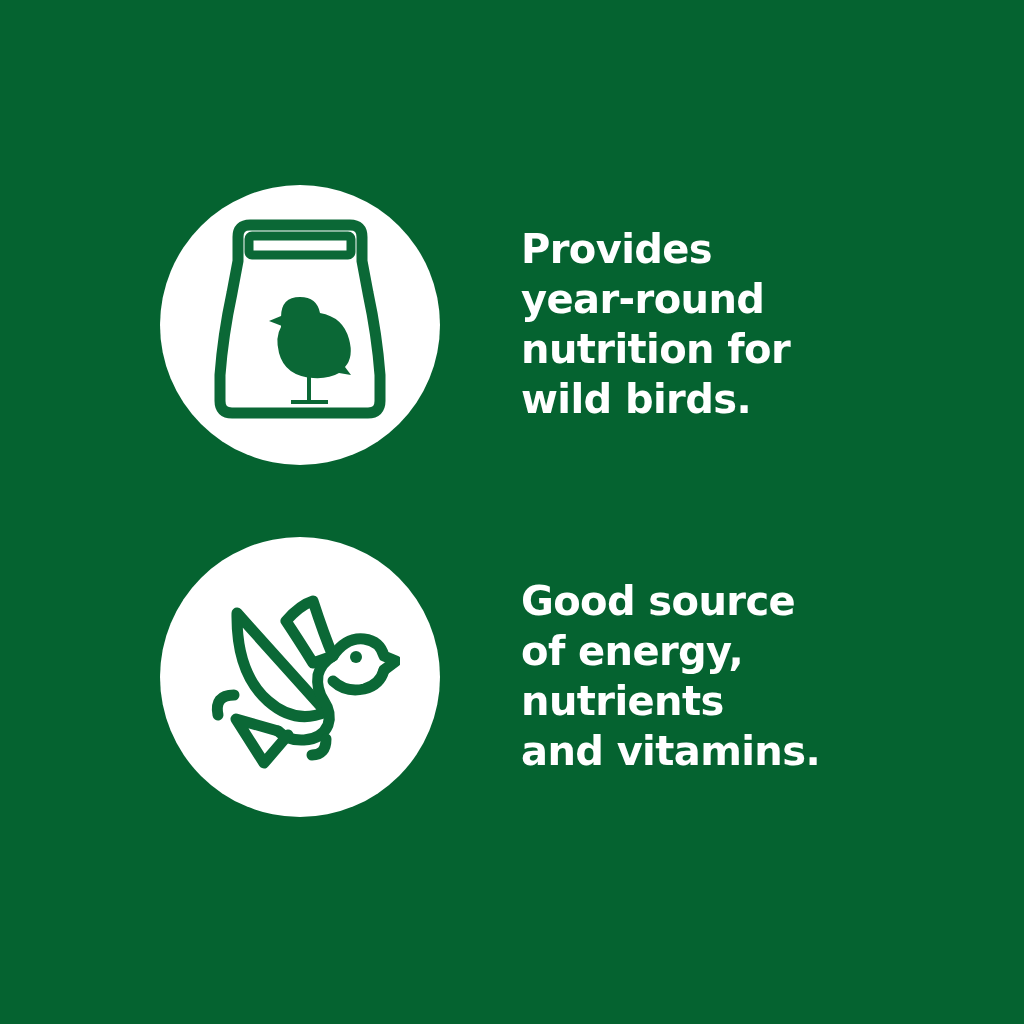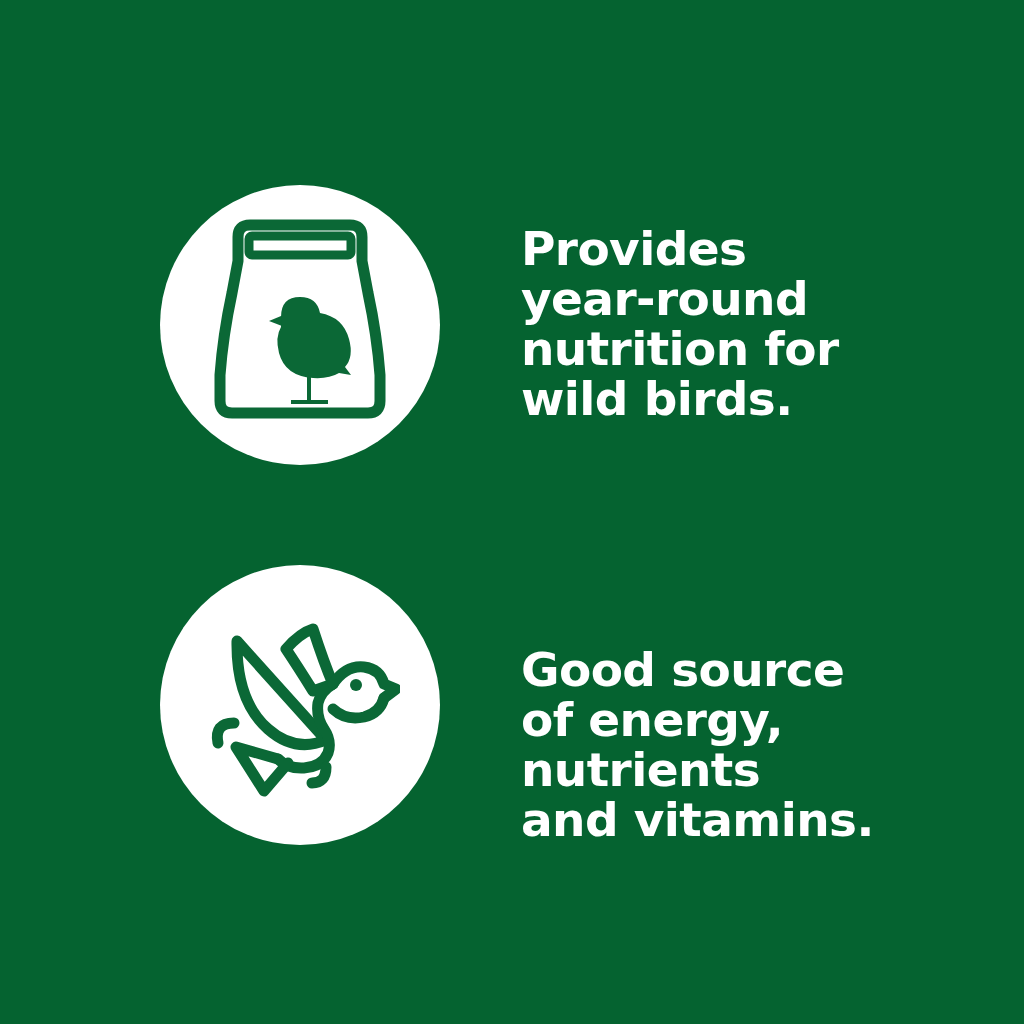--- a/index.html
+++ b/index.html
@@ -25,21 +25,21 @@
   .benefit-row {
     position: absolute;
     left: 0;
     width: 1024px;
     display: flex;
     flex-direction: row;
     align-items: center;
   }
 
   #benefit-row-1 { top: 185px; height: 280px; }
-  #benefit-row-2 { top: 565px; height: 280px; align-items: flex-end; }
+  #benefit-row-2 { top: 537px; height: 280px; }
 
   .icon-badge {
     position: relative;
     flex: 0 0 auto;
     margin-left: 160px;
     width: 280px;
     height: 280px;
     border-radius: 50%;
     background: #ffffff;
     display: flex;
@@ -51,21 +51,21 @@
     display: block;
   }
 
   .benefit-text {
     flex: 0 0 auto;
     margin-left: 81px;
     width: 400px;
     color: #ffffff;
     font-family: "DejaVu Sans", "Liberation Sans", sans-serif;
     font-weight: bold;
-    font-size: 47px;
+    font-size: 40px;
     line-height: 50px;
     letter-spacing: -0.6px;
     white-space: pre-line;
   }
 
   #benefit-text-1 { margin-top: -2px; }
   #benefit-text-2 { margin-top: -2px; }
 </style>
 </head>
 <body>

